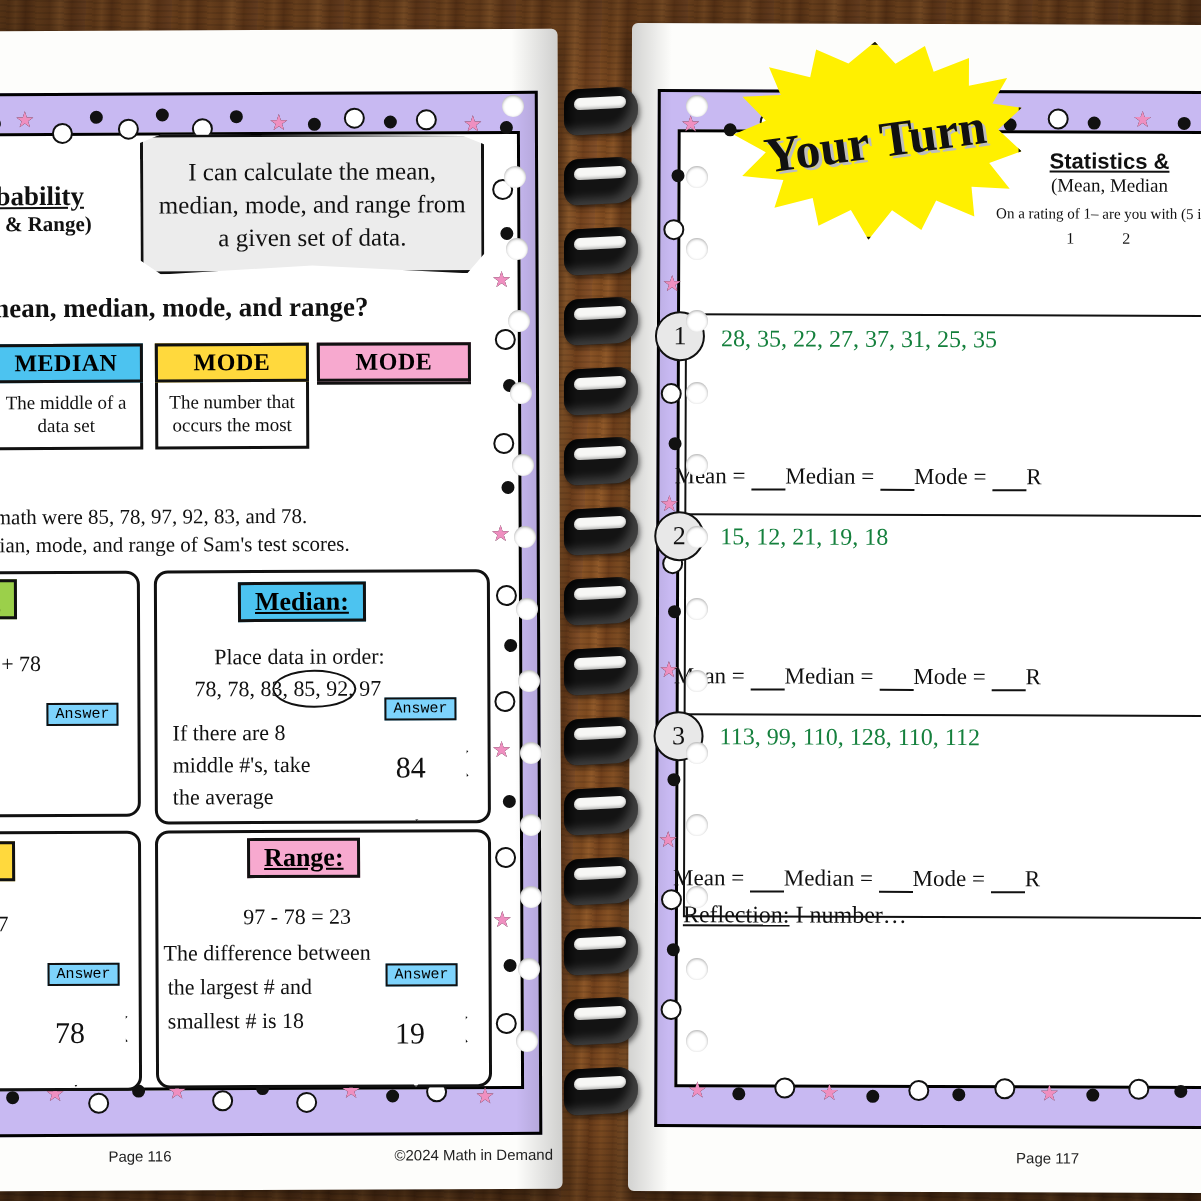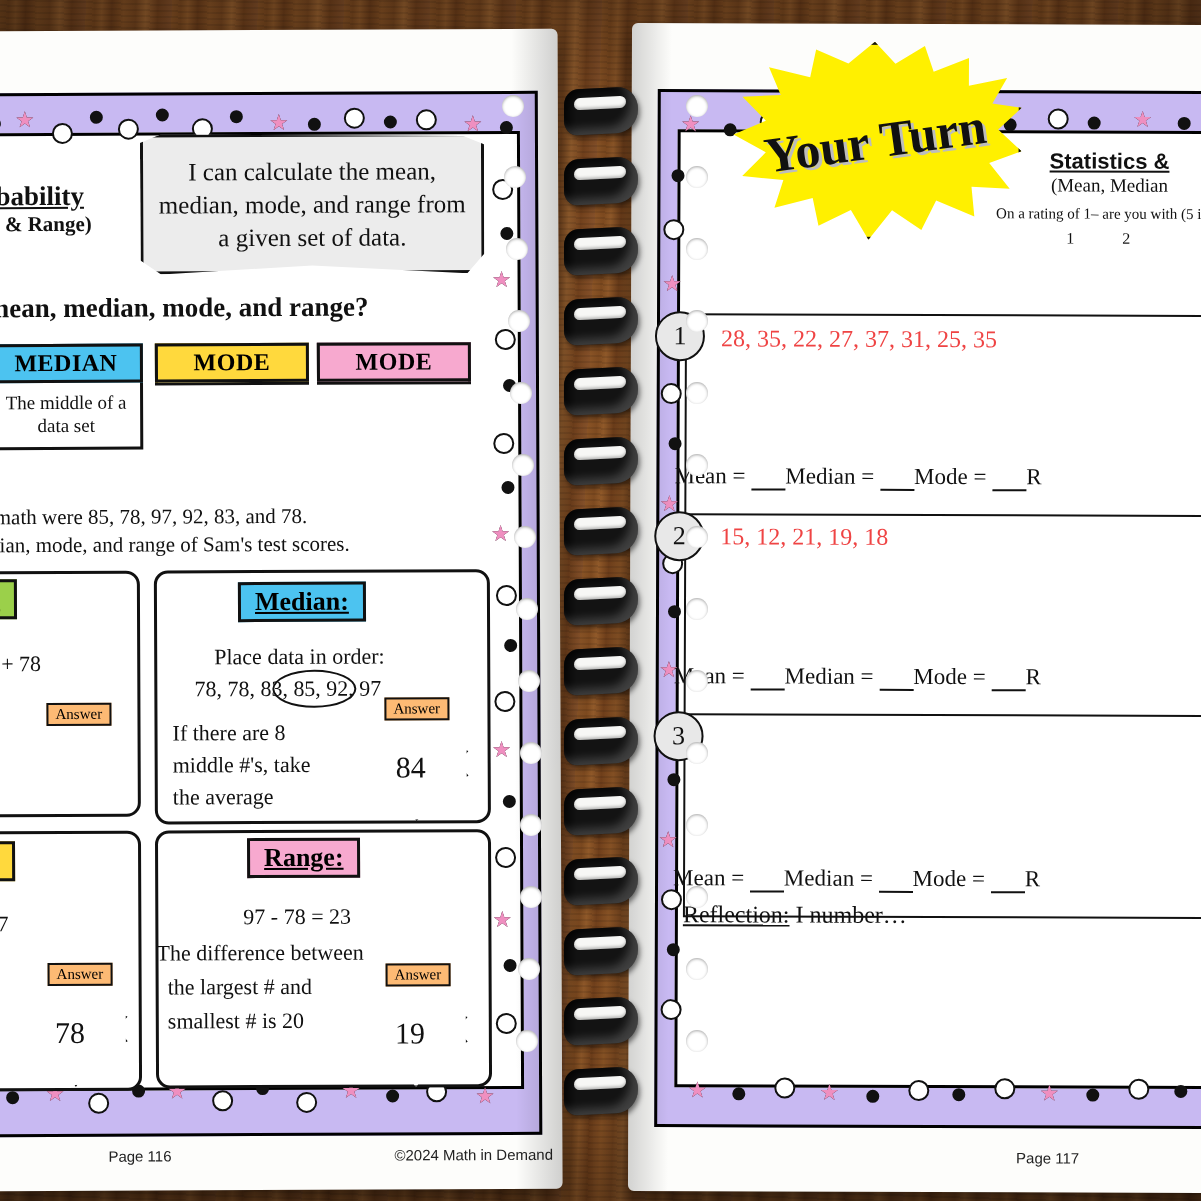--- a/index.html
+++ b/index.html
@@ -115,22 +115,22 @@
   }
   .burst{
     position:absolute;width:112px;height:104px;background:#fff;border:2.5px solid #111;
     clip-path:polygon(50% 0%,59% 13%,72% 5%,75% 20%,90% 17%,86% 31%,100% 35%,90% 46%,
       100% 58%,86% 64%,92% 79%,77% 78%,77% 93%,64% 86%,55% 100%,47% 86%,34% 95%,
       31% 80%,16% 83%,20% 68%,5% 62%,15% 49%,3% 38%,17% 32%,11% 18%,26% 20%,26% 5%,39% 12%);
     display:flex;align-items:center;justify-content:center;
     font-family:"Liberation Serif", serif;font-size:30px;color:#111;
   }
   .burst-lbl{
-    position:absolute;border:2px solid #111;background:#fdba74;padding:1px 7px;
-    font-family:Liberation Serif, serif;font-size:15px;z-index:3;
+    position:absolute;border:2px solid #111;background:#7dd3fc;padding:1px 7px;
+    font-family:Liberation Mono, monospace;font-size:15px;z-index:3;
   }
   .pagenum{
     position:absolute;bottom:26px;font-family:"Liberation Sans", sans-serif;font-size:15px;color:#222;
   }
   
   .yourturn{
     position:absolute;left:96px;top:18px;width:288px;height:192px;background:#fff000;
     border:3px solid #111;
     clip-path:polygon(50% 0%,57% 11%,67% 2%,70% 15%,82% 8%,82% 22%,95% 18%,90% 31%,100% 33%,
       92% 44%,100% 55%,89% 61%,96% 74%,83% 73%,84% 88%,71% 80%,66% 95%,56% 85%,48% 100%,
@@ -150,21 +150,21 @@
   .sidehead .s2{font-family:"Liberation Serif", serif;font-size:19px;white-space:nowrap;}
   .sidehead .s3{font-family:"Liberation Serif", serif;font-size:15px;line-height:1.25;margin-top:8px;}
   .sidehead .s4{font-family:"Liberation Serif", serif;font-size:16px;margin-top:6px;letter-spacing:22px;}
   .qbox{position:absolute;border:2.5px solid #111;background:#fff;left:54px;width:520px;height:200px;}
   .qnum{
     position:absolute;left:24px;width:46px;height:46px;border-radius:50%;background:#e8e8e8;
     border:2.5px solid #111;display:flex;align-items:center;justify-content:center;
     font-family:"Liberation Serif", serif;font-size:26px;color:#111;z-index:4;
   }
   .qdata{
-    position:absolute;top:14px;left:90px;font-family:"Liberation Serif", serif;font-size:24px;color:#ef4444;
+    position:absolute;top:14px;left:90px;font-family:"Liberation Serif", serif;font-size:24px;color:#15803d;
   }
   .qans{
     position:absolute;bottom:8px;left:44px;right:6px;
     font-family:"Liberation Serif", serif;font-size:23px;color:#111;white-space:nowrap;
   }
   .qans u{text-decoration:none;border-bottom:2px solid #111;padding:0 17px;}
   .reflect{
     position:absolute;left:54px;font-family:"Liberation Serif", serif;font-size:24px;color:#111;
   }
   .reflect b{text-decoration:underline;font-weight:normal;}
@@ -238,20 +238,21 @@
   <div class="banner">I can calculate the mean, median, mode, and range from a given set of data.</div>
 
   <div class="q-line">at is mean, median, mode, and range?</div>
 
   <div class="defbox" style="left:-4px;top:313px;">
     <div class="cap" style="background:#4cc3f0;">MEDIAN</div>
     <div class="body">The middle of a data set</div>
   </div>
   <div class="defbox" style="left:162px;top:313px;">
     <div class="cap" style="background:#ffd93d;">MODE</div>
+    <div class="body">The number that occurs the most</div>
   </div>
   <div class="defbox" style="left:324px;top:313px;">
     <div class="cap" style="background:#f7a9cf;">MODE</div>
   </div>
 
   <div class="prompt">
     <div>cores in math were 85, 78, 97, 92, 83, and 78.</div>
     <div>ean, median, mode, and range of Sam's test scores.</div>
   </div>
 
@@ -274,23 +275,23 @@
   <div class="workbox" style="left:-60px;top:800px;width:200px;height:254px;"></div>
   <div class="wbtag" style="left:-34px;top:810px;background:#ffd93d;">e:</div>
   <div class="wbtext" style="left:-64px;top:878px;">5, 92, 97</div>
 
   <div class="burst-lbl" style="left:52px;top:932px;">Answer</div>
   <div class="burst" style="left:16px;top:948px;">78</div>
 
   <div class="workbox" style="left:160px;top:800px;width:330px;height:252px;"></div>
   <div class="wbtag" style="left:252px;top:808px;background:#f7a9cf;">Range:</div>
   <div class="wbtext" style="left:248px;top:872px;">97 - 78 = 23</div>
-  <div class="wbtext" style="left:161px;top:908px;">The difference between</div>
+  <div class="wbtext" style="left:168px;top:908px;">The difference between</div>
   <div class="wbtext" style="left:172px;top:942px;">the largest # and</div>
-  <div class="wbtext" style="left:172px;top:976px;">smallest # is 20</div>
+  <div class="wbtext" style="left:172px;top:976px;">smallest # is 18</div>
   <div class="burst-lbl" style="left:390px;top:934px;">Answer</div>
   <div class="burst" style="left:356px;top:950px;">19</div>
 
   <div class="pagenum" style="left:112px;">Page 116</div>
   <div class="pagenum" style="left:398px;">©2024 Math in Demand</div>
 </div>
 
 <div class="spiral">
   <div class="coil" style="top:70px;"></div>
   <div class="coil" style="top:140px;"></div>
@@ -421,20 +422,21 @@
   <div class="qdata" style="top:500px;">15, 12, 21, 19, 18</div>
   <div class="qans" style="top:640px;">
     <span>Mean = </span><u> </u>
     <span>Median = </span><u> </u>
     <span>Mode = </span><u> </u>
     <span>R</span>
   </div>
 
   <div class="qbox" style="top:690px;"></div>
   <div class="qnum" style="top:688px;">3</div>
+  <div class="qdata" style="top:700px;">113, 99, 110, 128, 110, 112</div>
   <div class="qans" style="top:842px;">
     <span>Mean = </span><u> </u>
     <span>Median = </span><u> </u>
     <span>Mode = </span><u> </u>
     <span>R</span>
   </div>
 
   <div class="reflect" style="top:878px;">
     <b>Reflection:</b><span> I number…</span>
   </div>

